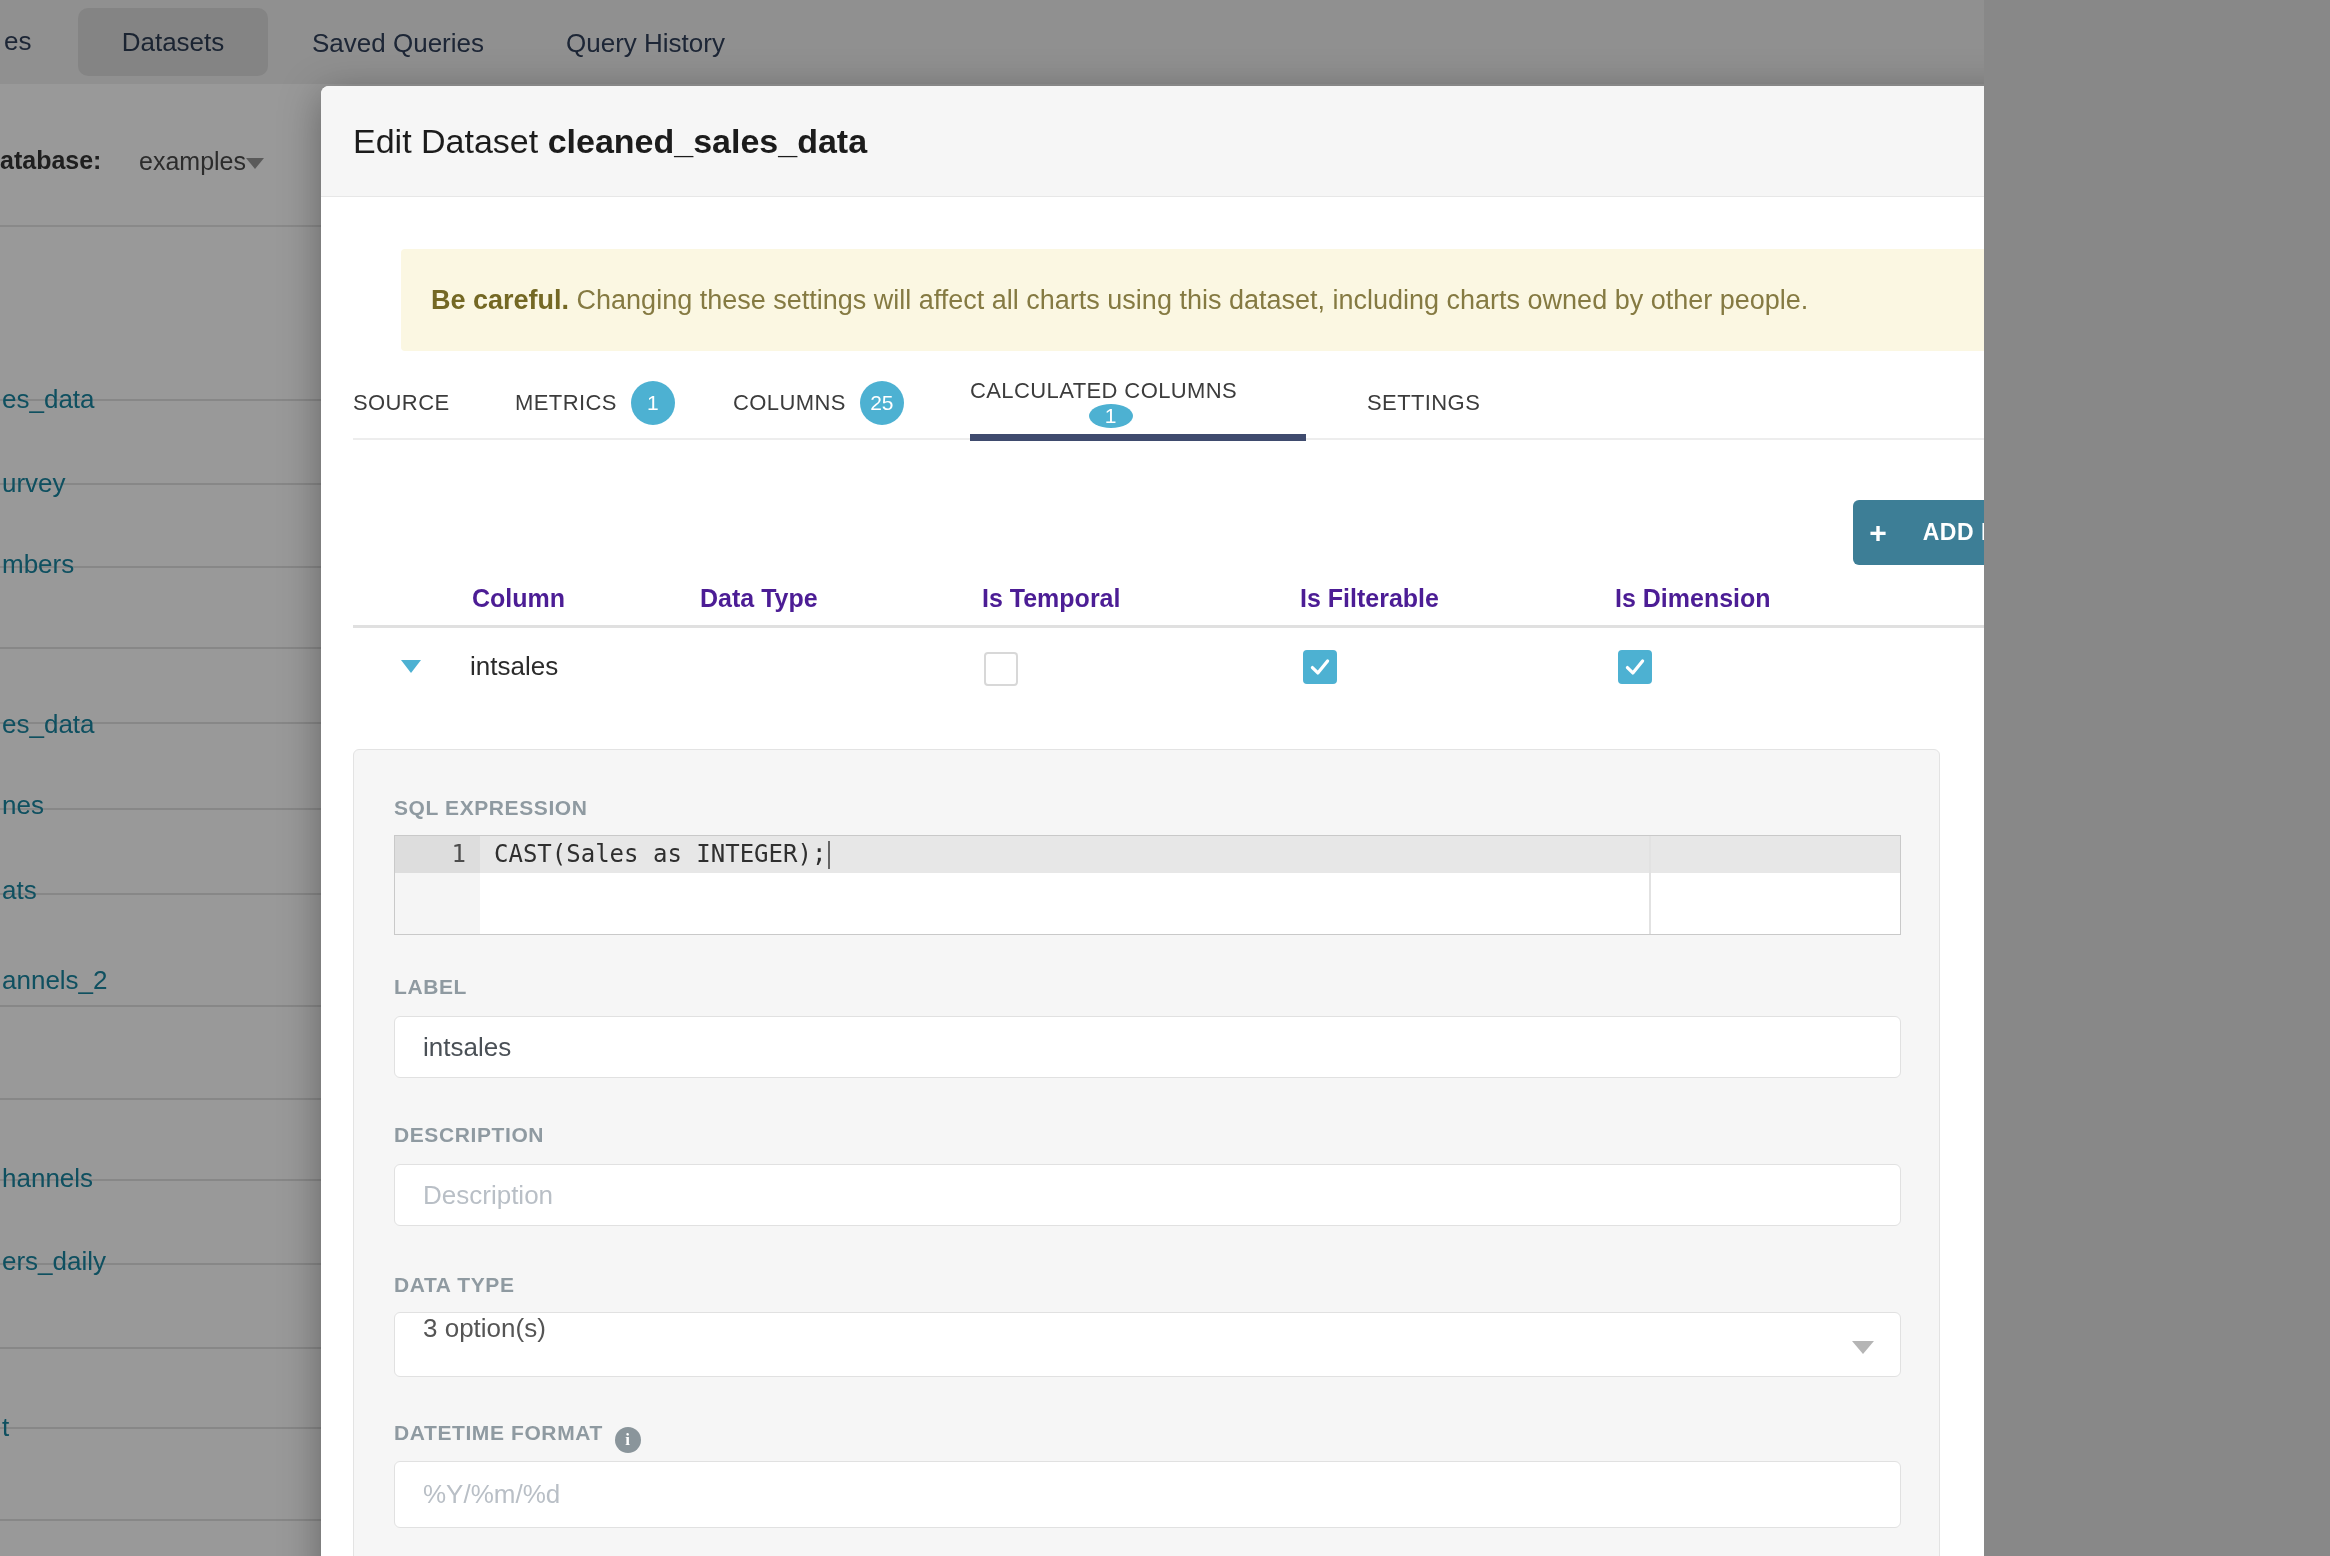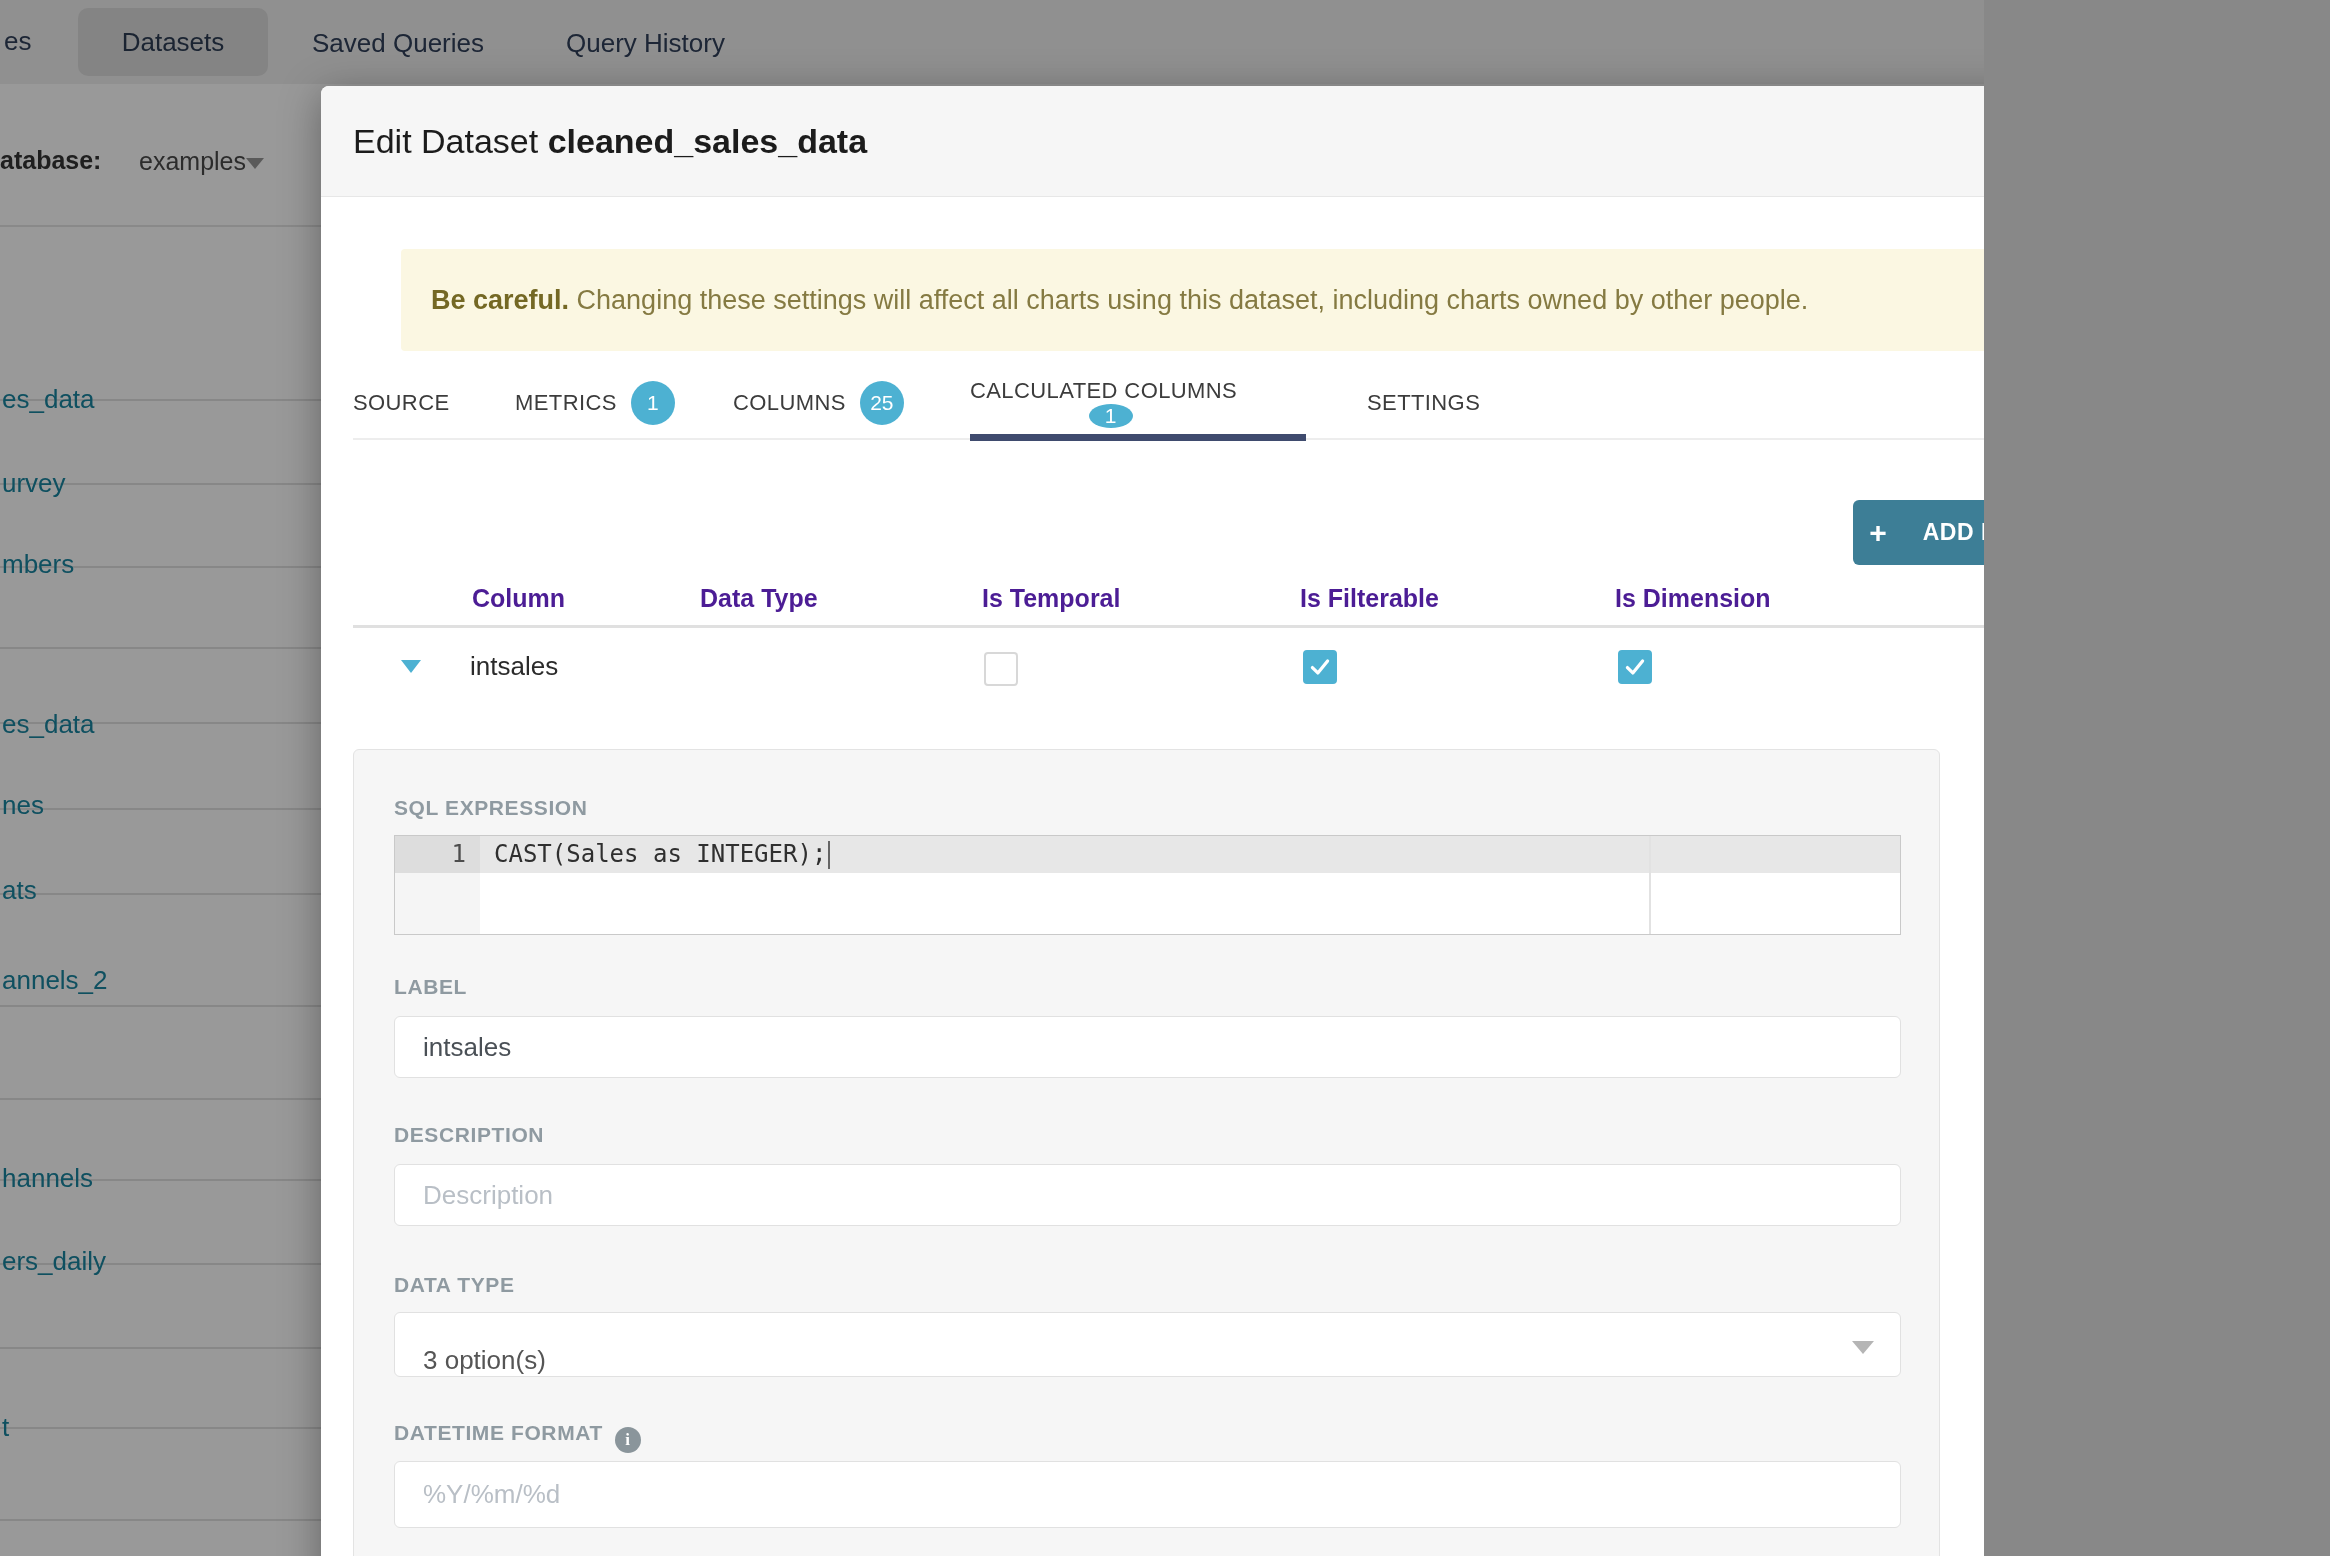--- a/index.html
+++ b/index.html
@@ -65,21 +65,21 @@
   .ed-num{left:0;top:0;width:71px;text-align:right;font-family:"DejaVu Sans Mono",monospace;
           font-size:24px;line-height:37px;color:#4d4d4d;}
   .ed-margin{left:1254px;top:0;width:2px;height:100%;background:#e2e2e2;}
   .ed-code{left:99px;top:0;font-family:"DejaVu Sans Mono",monospace;font-size:24px;line-height:37px;color:#2f2f2f;white-space:pre;}
   .ed-cursor{display:inline-block;width:2px;height:28px;background:#666;vertical-align:middle;margin-left:2px;}
   .f-input{left:40px;width:1507px;height:62px;background:#fff;border:1px solid #e1e1e1;border-radius:6px;
            box-sizing:border-box;font-family:"Liberation Sans",sans-serif;font-size:26px;color:#4a5056;
            padding:0 28px;outline:none;}
   .f-input::placeholder{color:#b9bfc6;}
   .f-select{left:40px;top:562px;width:1507px;height:65px;background:#fff;border:1px solid #e1e1e1;border-radius:6px;
-            box-sizing:border-box;display:flex;align-items:flex-end;padding:0 28px;font-size:26px;color:#555;cursor:pointer;}
+            box-sizing:border-box;display:flex;align-items:flex-start;padding:0 28px;font-size:26px;color:#555;cursor:pointer;}
   .sel-caret{position:absolute;right:26px;top:28px;width:0;height:0;border-left:11px solid transparent;
              border-right:11px solid transparent;border-top:13px solid #b5b5b5;}
   .info-dot{display:inline-flex;align-items:center;justify-content:center;width:26px;height:26px;border-radius:50%;
             background:#8a959b;color:#fff;font-size:17px;font-weight:700;margin-left:12px;vertical-align:-5px;
             font-family:"Liberation Serif",serif;}
   .m-scroll{left:1747px;top:1404px;width:10px;height:86px;background:#ababab;border-radius:5px;}
 </style>
 </head>
 <body>
 

